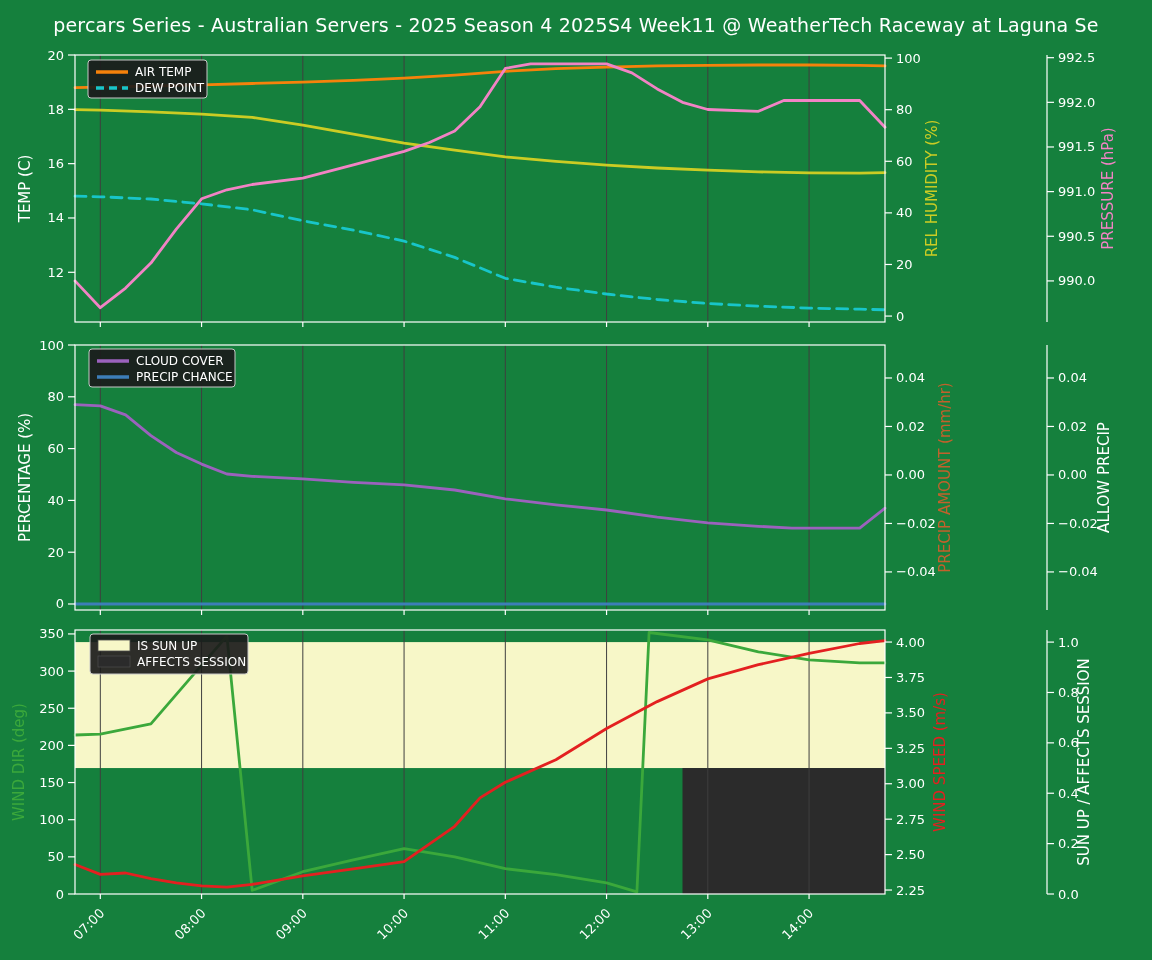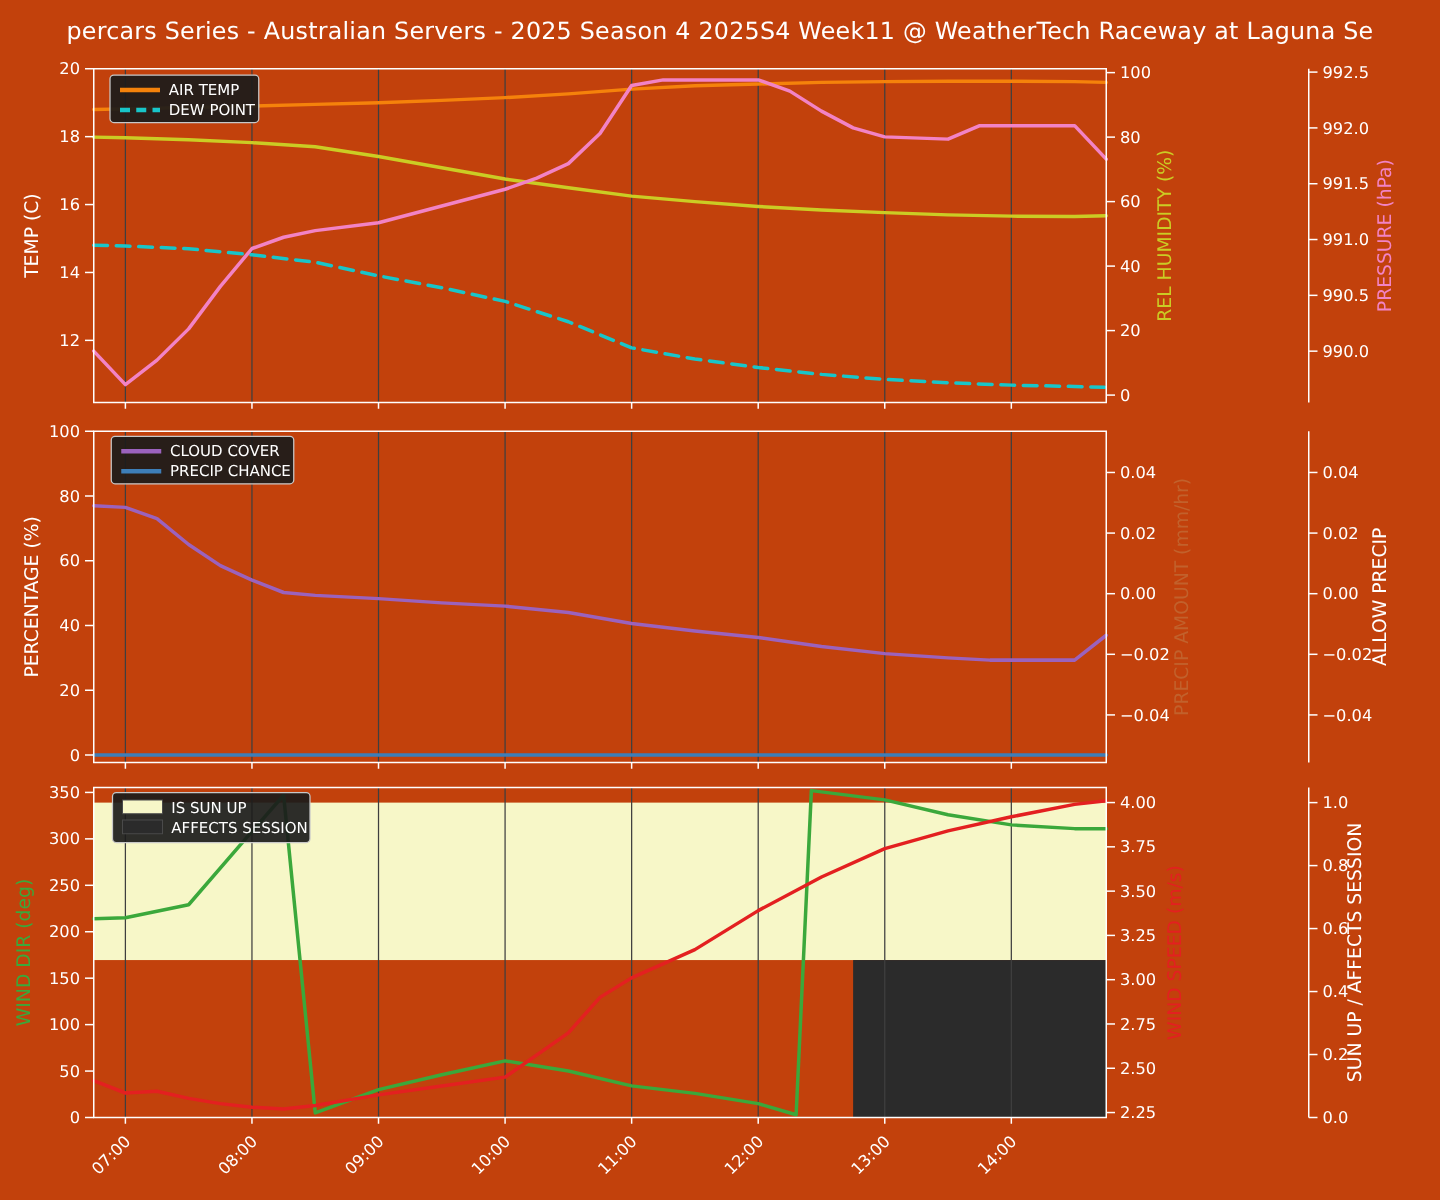--- a/index.html
+++ b/index.html
@@ -1,16 +1,16 @@
 <!DOCTYPE html>
 <html><head>
 <meta charset="utf-8">
 <style>
   html,body{margin:0;padding:0;background:#000;}
-  .figure{position:relative;width:1152px;height:960px;background:#c2410c;overflow:hidden;
+  .figure{position:relative;width:1152px;height:960px;background:#15803d;overflow:hidden;
           font-family:"DejaVu Sans",sans-serif;}
   .title{position:absolute;top:12px;left:0;width:1152px;height:26px;display:flex;
          align-items:center;justify-content:center;color:#ffffff;font-size:19px;
          letter-spacing:.2px;white-space:nowrap;overflow:hidden;}
   svg{position:absolute;left:0;top:0;}
   svg text{font-family:"DejaVu Sans",sans-serif;}
 </style>
 </head>
 <body>
 

